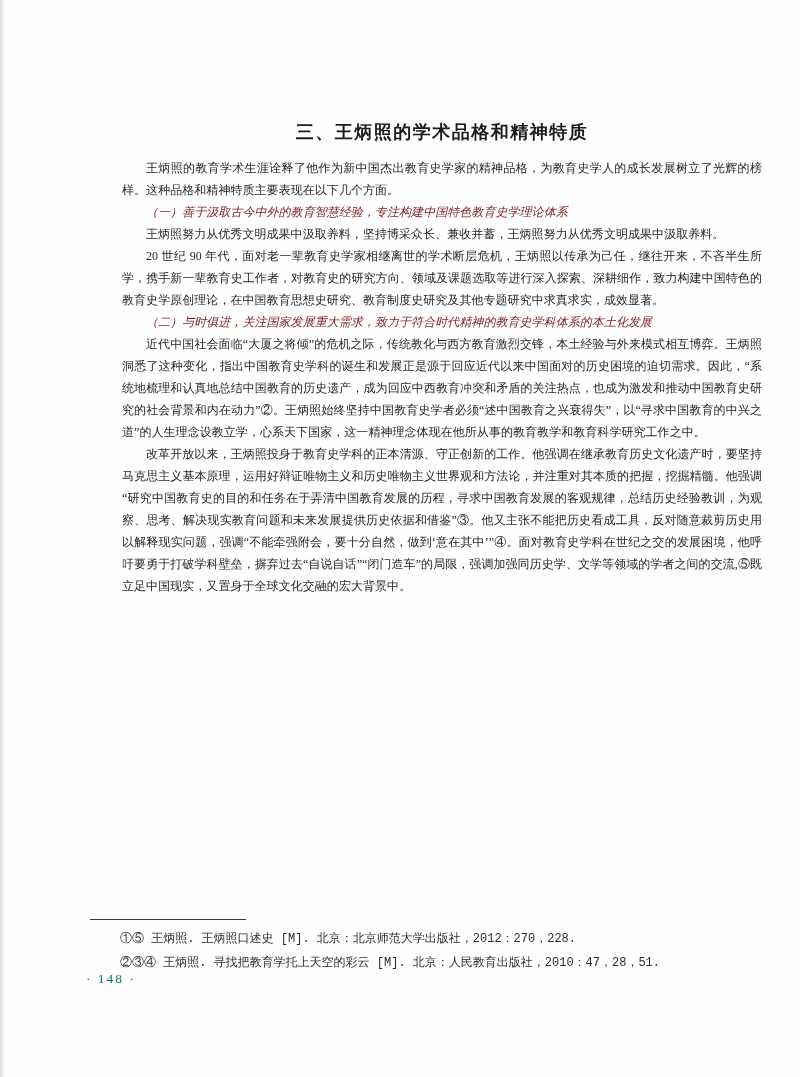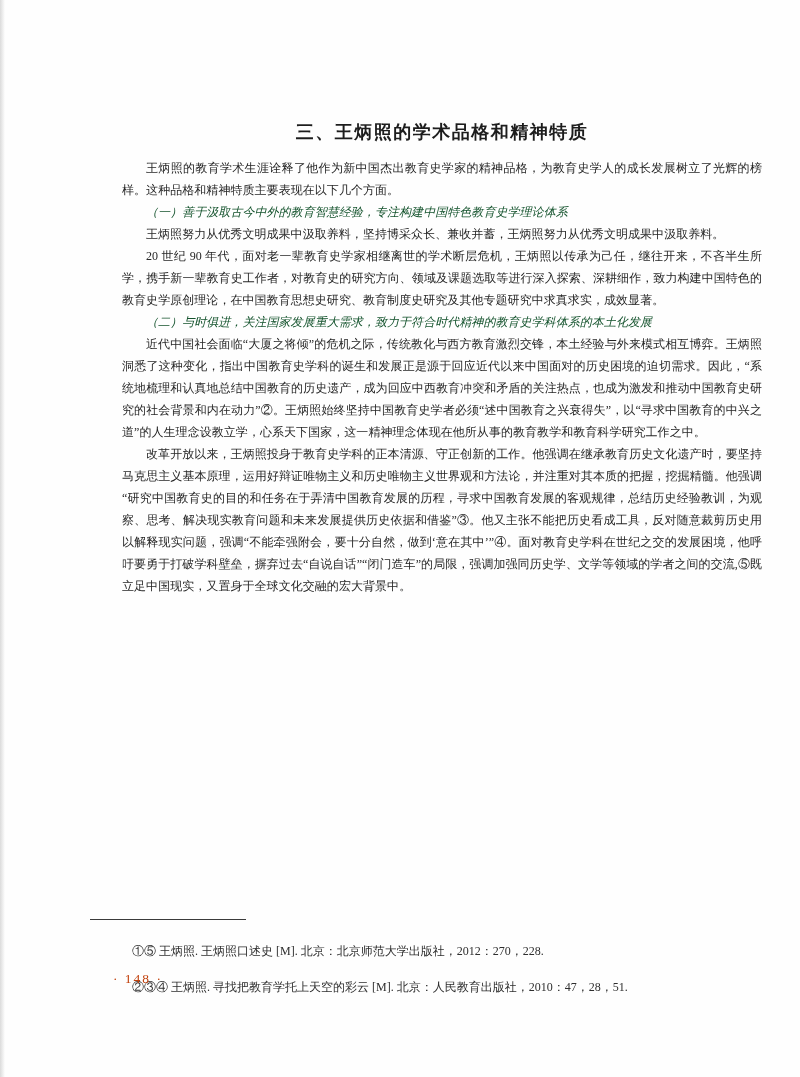--- a/index.html
+++ b/index.html
@@ -46,51 +46,52 @@
     margin: 0;
     font-size: 12px;
     line-height: 22px;
     text-align: justify;
     text-justify: inter-ideograph;
     text-indent: 2em;
     letter-spacing: 0.05px;
   }
   .para.kai {
     font-style: italic;
-    color: #14532d;
+    color: #7f1d1d;
   }
   .footnote-sep {
     position: absolute;
     left: 90px;
     top: 919px;
     width: 156px;
     height: 0;
     border-top: 1.2px solid #3a3a3a;
   }
   .footnotes {
     position: absolute;
     left: 90px;
     top: 927px;
     width: 640px;
   }
   .footnote {
-    margin: 12px;
+    margin: 0;
     font-size: 12px;
     line-height: 24px;
     text-indent: 30px;
     text-align: left;
     color: #2e2e2e;
+    font-family: Liberation Mono, monospace;
   }
   .page-number {
     position: absolute;
-    left: 113px;
+    left: 86px;
     top: 971px;
     font-size: 13.5px;
     letter-spacing: 2px;
-    color: #c2410c;
+    color: #0f766e;
   }
 </style>
 </head>
 <body>
 
 <div class="page">
 
   <div class="content">
     <h1 class="doc-title">三、王炳照的学术品格和精神特质</h1>
 

